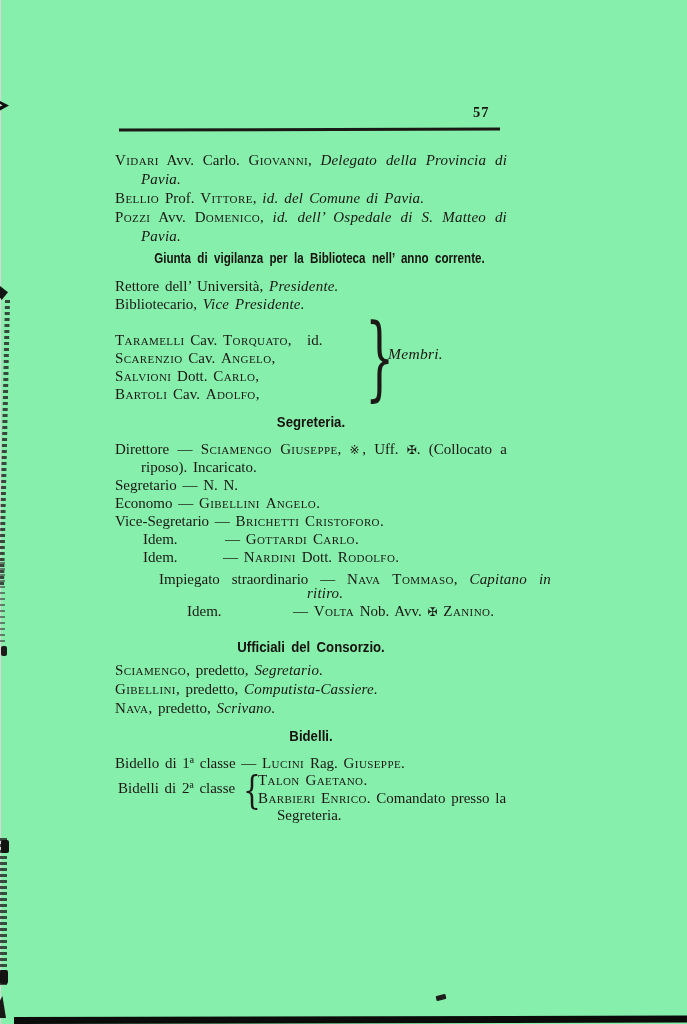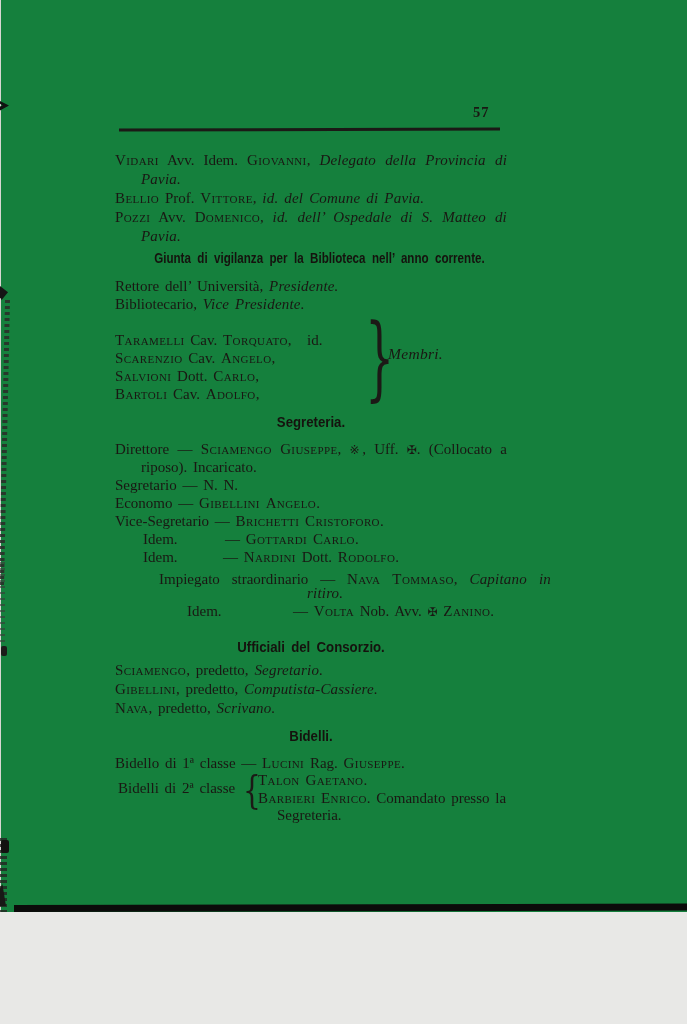--- a/index.html
+++ b/index.html
@@ -1,16 +1,16 @@
 <!DOCTYPE html>
 <html><head>
 <meta charset="utf-8">
 <style>
   html,body{margin:0;padding:0;background:#e8e8e6;}
-  .page{position:relative;width:687px;height:912px;background:#15803d;overflow:hidden;
+  .page{position:relative;width:687px;height:1024px;background:#86efac;overflow:hidden;
         font-family:"Liberation Serif",serif;color:#1a1713;}
   .pagenum{position:absolute;left:473px;top:104px;font-weight:bold;font-size:14.5px;letter-spacing:1px;}
   .rule{position:absolute;left:119px;top:128px;width:381px;height:2.5px;background:#1b1916;transform:rotate(-0.15deg);}
   .heading{position:absolute;left:115px;width:392px;text-align:center;
            font-family:"Liberation Sans",sans-serif;font-weight:700;font-size:15px;color:#15120e;
            white-space:nowrap;transform-origin:50% 50%;}
   .heading.wide{font-size:14.5px;transform:scaleX(0.80);word-spacing:4px;}
   .heading.plain{transform:scaleX(0.88);word-spacing:3px;}
   .block{position:absolute;left:115px;width:392px;}
   .line{position:absolute;left:0;width:100%;font-size:15px;white-space:nowrap;word-spacing:2px;}
@@ -57,21 +57,21 @@
   <div class="art streakA"></div>
   <div class="art streakB"></div>
   <div class="art blob1"></div>
   <div class="art streakC"></div>
   <div class="art blob2"></div>
   <div class="art blob3"></div>
   <div class="art ink-speck"></div>
   <div class="art bottom-bar"></div>
   <div class="art bottom-corner"></div>
 <div class="block" style="top: 151px; height: 96px;">
-      <div class="line just" style="top: 0px; height: 19px; line-height: 19px;"><span class="chunk"><span class="seg-sc">Vidari</span><span class="seg-n"> Avv. Idem. </span><span class="seg-sc">Giovanni</span><span class="seg-n">, </span><span class="seg-i">Delegato della Provincia di</span></span></div>
+      <div class="line just" style="top: 0px; height: 19px; line-height: 19px;"><span class="chunk"><span class="seg-sc">Vidari</span><span class="seg-n"> Avv. Carlo. </span><span class="seg-sc">Giovanni</span><span class="seg-n">, </span><span class="seg-i">Delegato della Provincia di</span></span></div>
       <div class="line" style="top: 19px; height: 19px; line-height: 19px; padding-left: 26px;"><span class="chunk"><span class="seg-i">Pavia.</span></span></div>
       <div class="line" style="top: 38px; height: 19px; line-height: 19px;"><span class="chunk"><span class="seg-sc">Bellio</span><span class="seg-n"> Prof. </span><span class="seg-sc">Vittore</span><span class="seg-n">, </span><span class="seg-i">id. del Comune di Pavia.</span></span></div>
       <div class="line just" style="top: 57px; height: 19px; line-height: 19px;"><span class="chunk"><span class="seg-sc">Pozzi</span><span class="seg-n"> Avv. </span><span class="seg-sc">Domenico</span><span class="seg-n">, </span><span class="seg-i">id. dell’ Ospedale di S. Matteo di</span></span></div>
       <div class="line" style="top: 76px; height: 19px; line-height: 19px; padding-left: 26px;"><span class="chunk"><span class="seg-i">Pavia.</span></span></div>
     </div>
     <div class="heading wide" style="top: 250px;">Giunta di vigilanza per la Biblioteca nell’ anno corrente.</div>
     <div class="block" style="top: 277px; height: 130px;">
       <div class="line" style="top: 0px; height: 18px; line-height: 18px;"><span class="chunk"><span class="seg-n">Rettore dell’ Università, </span><span class="seg-i">Presidente.</span></span></div>
       <div class="line" style="top: 18px; height: 18px; line-height: 18px;"><span class="chunk"><span class="seg-n">Bibliotecario, </span><span class="seg-i">Vice Presidente.</span></span></div>
       <div class="line" style="top: 54px; height: 18px; line-height: 18px;"><span class="chunk"><span class="seg-sc">Taramelli</span><span class="seg-n"> Cav. </span><span class="seg-sc">Torquato</span><span class="seg-n">,</span></span><span class="chunk abs" style="left: 192px;"><span class="seg-n">id.</span></span></div>

